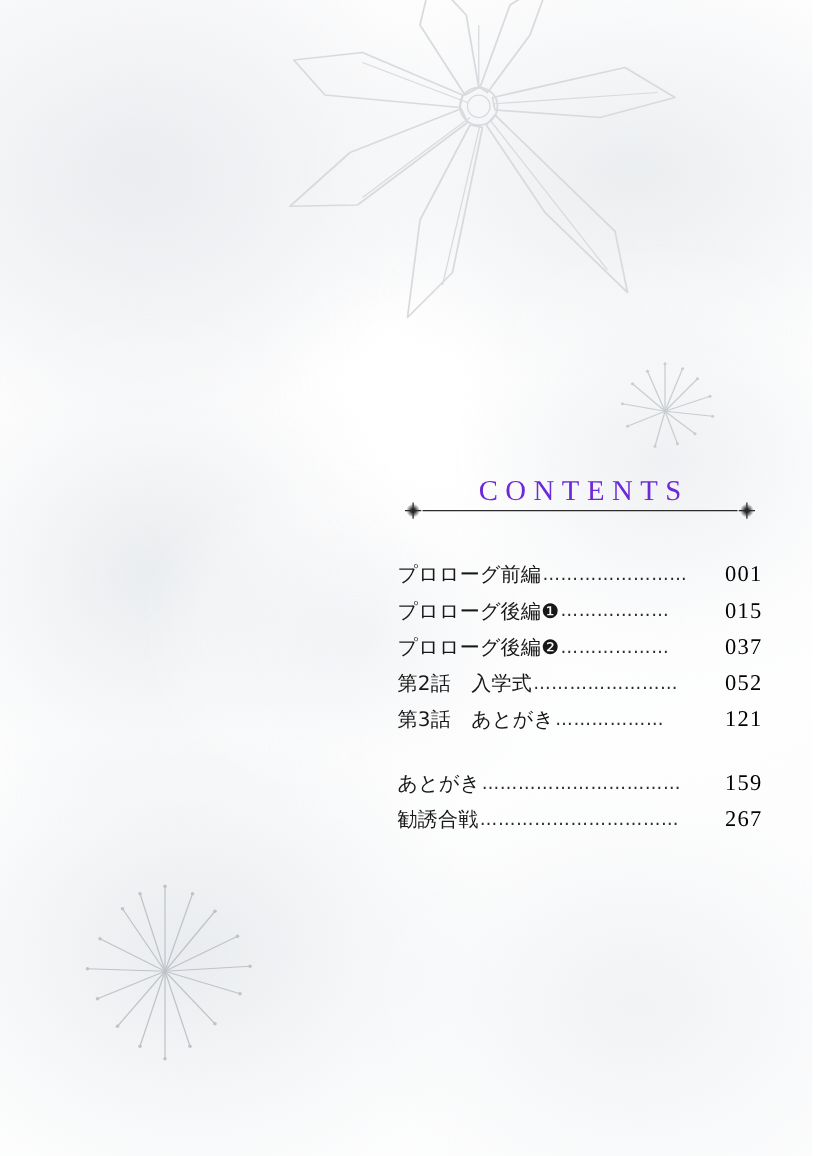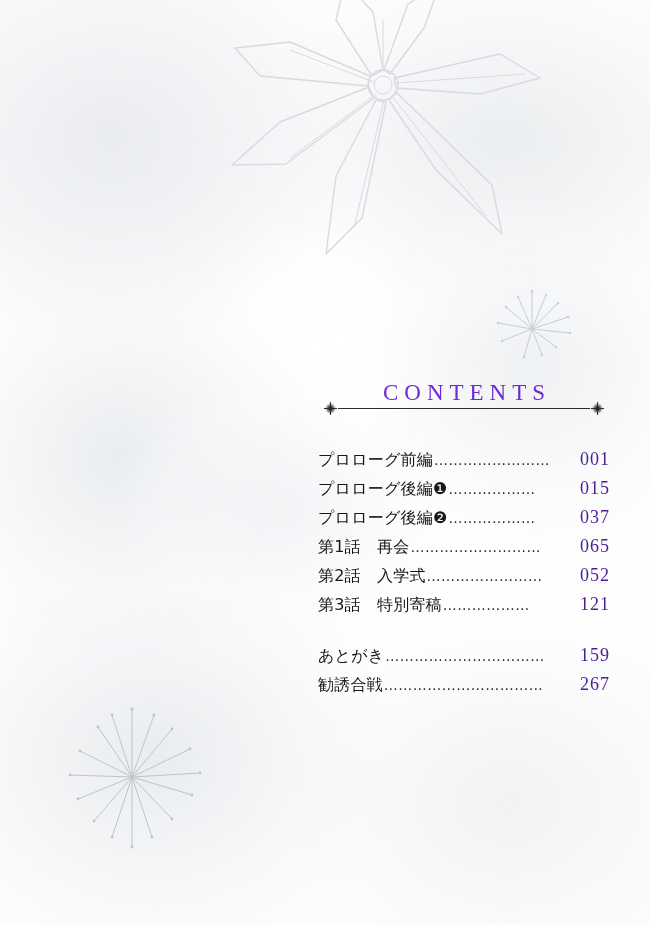--- a/index.html
+++ b/index.html
@@ -147,21 +147,21 @@
     font-family: "DejaVu Sans", sans-serif;
     font-size: 14px;
     color: #2a2a2a;
     letter-spacing: 0.5px;
     margin: 0 2px 0 1px;
     transform: translateY(-1px);
   }
   .toc-page {
     font-family: "Liberation Serif", serif;
     font-size: 18px;
-    color: #4c1d95;
+    color: #000000;
     letter-spacing: 1px;
     text-align: right;
     min-width: 42px;
   }
 </style>
 </head>
 <body>
 
 <div id="page">
 
@@ -292,33 +292,27 @@
           <span class="toc-dots">………………</span>
           <span class="toc-page">015</span>
         </div>
         <div class="toc-row">
           <span class="toc-label">プロローグ後編</span>
           <span class="toc-label num-badge">❷</span>
           <span class="toc-dots">………………</span>
           <span class="toc-page">037</span>
         </div>
         <div class="toc-row">
-          <span class="toc-label">第1話　再会</span>
-          <span class="toc-label num-badge"></span>
-          <span class="toc-dots">………………………</span>
-          <span class="toc-page">065</span>
-        </div>
-        <div class="toc-row">
           <span class="toc-label">第2話　入学式</span>
           <span class="toc-label num-badge"></span>
           <span class="toc-dots">……………………</span>
           <span class="toc-page">052</span>
         </div>
         <div class="toc-row">
-          <span class="toc-label">第3話　特別寄稿</span>
+          <span class="toc-label">第3話　あとがき</span>
           <span class="toc-label num-badge"></span>
           <span class="toc-dots">………………</span>
           <span class="toc-page">121</span>
         </div>
       </div>
 
       <div class="toc-gap"></div>
 
       <div class="toc-group">
         <div class="toc-row">

